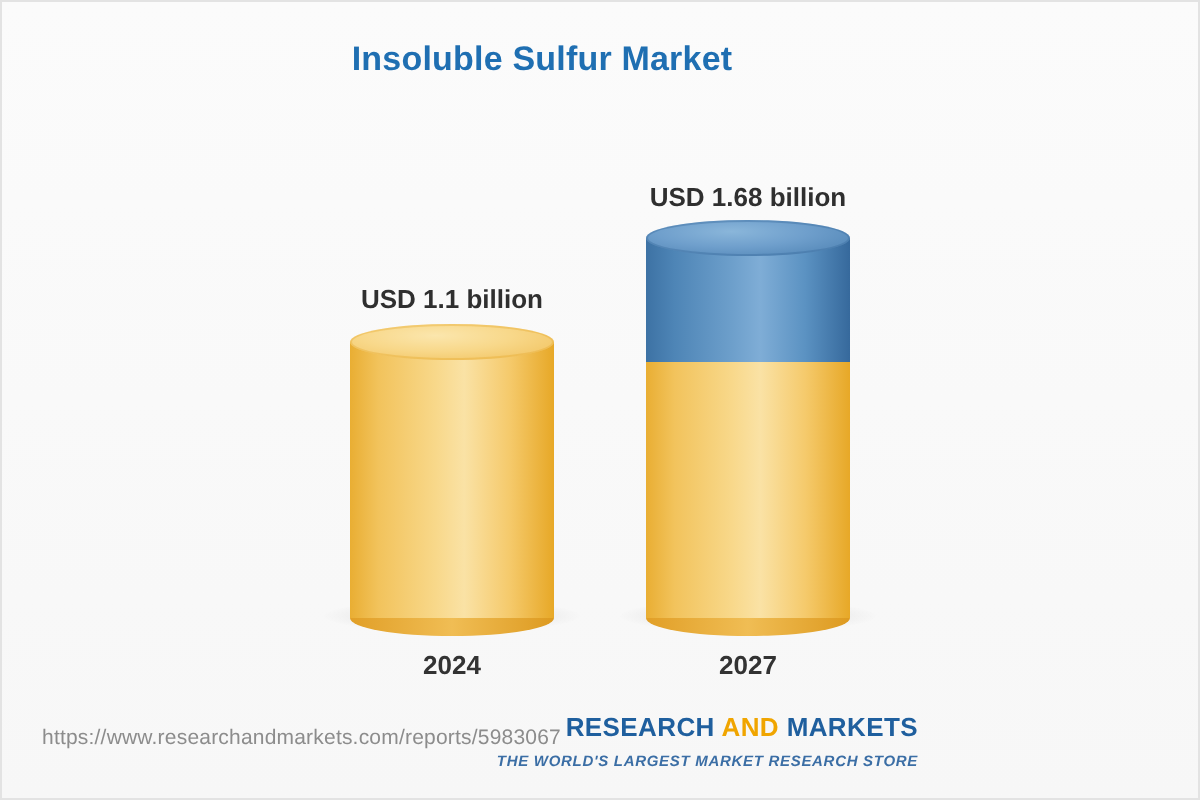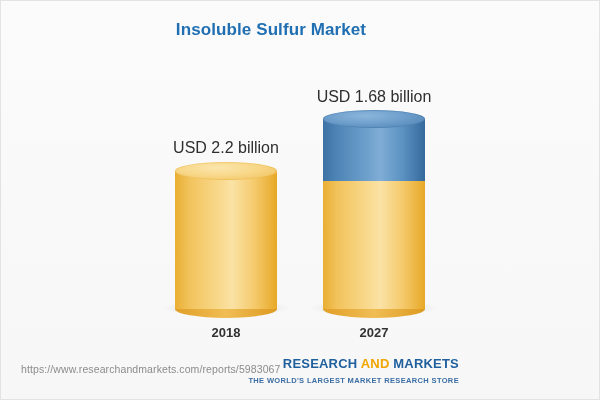--- a/index.html
+++ b/index.html
@@ -62,22 +62,22 @@
     text-align: center;
   }
 
   
   .value-label {
     position: absolute;
     width: 200px;
     left: 50%;
     margin-left: -100px;
     text-align: center;
-    font-size: 16px;
-    font-weight: normal;
+    font-size: 13px;
+    font-weight: bold;
     color: #2f2f2f;
     white-space: nowrap;
   }
 
   
   .cat-label {
     position: absolute;
     width: 200px;
     left: 50%;
     margin-left: -100px;
@@ -189,49 +189,50 @@
   .logo-and {
     color: #f0a500;
   }
   .logo-tag {
     margin-top: 2px;
     font-size: 7.5px;
     font-weight: bold;
     color: #3b6ea5;
     letter-spacing: 0.35px;
     white-space: nowrap;
+    font-style: italic;
   }
 </style>
 </head>
 <body>
 
 <div class="infographic">
 
   <div class="header">
     <div class="chart-title">Insoluble Sulfur Market</div>
   </div>
 
   <div class="plot">
 
     <div class="bar-group" style="left:174px; width:102px; bottom:37px;">
 
-      <div class="value-label" style="bottom:152px;">USD 2.2 billion</div>
+      <div class="value-label" style="bottom:152px;">USD 1.1 billion</div>
 
       <div class="ground-shadow"></div>
 
       <div class="cylinder" style="left:0; width:102px; height:138px;">
 
         <div class="seg" style="bottom:0; height:138px;">
           <div class="cap y-bottom-cap" style="bottom:-9px; height:18px;"></div>
           <div class="body y-body"></div>
           <div class="cap y-cap" style="top:-9px; height:18px;"></div>
         </div>
       </div>
 
-      <div class="cat-label" style="bottom:-31px;">2018</div>
+      <div class="cat-label" style="bottom:-31px;">2024</div>
     </div>
 
     <div class="bar-group" style="left:322px; width:102px; bottom:37px;">
 
       <div class="value-label" style="bottom:203px;">USD 1.68 billion</div>
 
       <div class="ground-shadow"></div>
 
       <div class="cylinder" style="left:0; width:102px; height:190px;">
 

